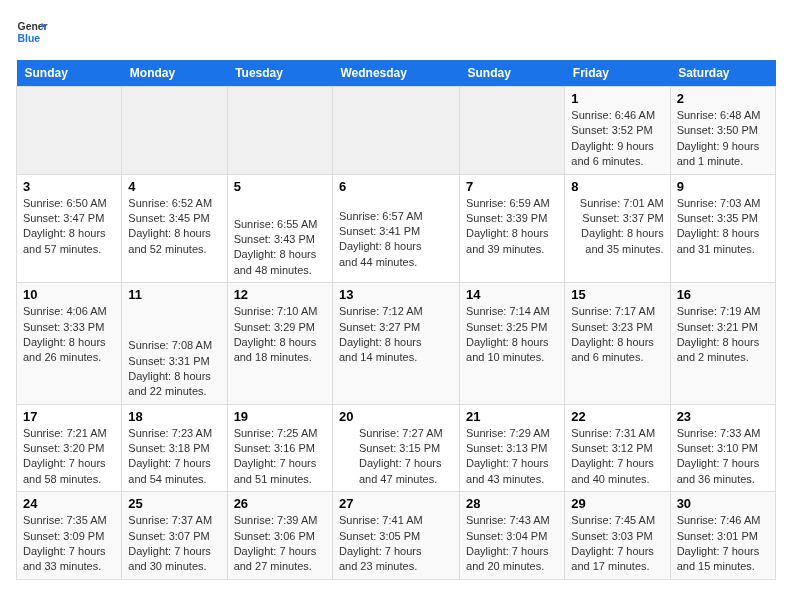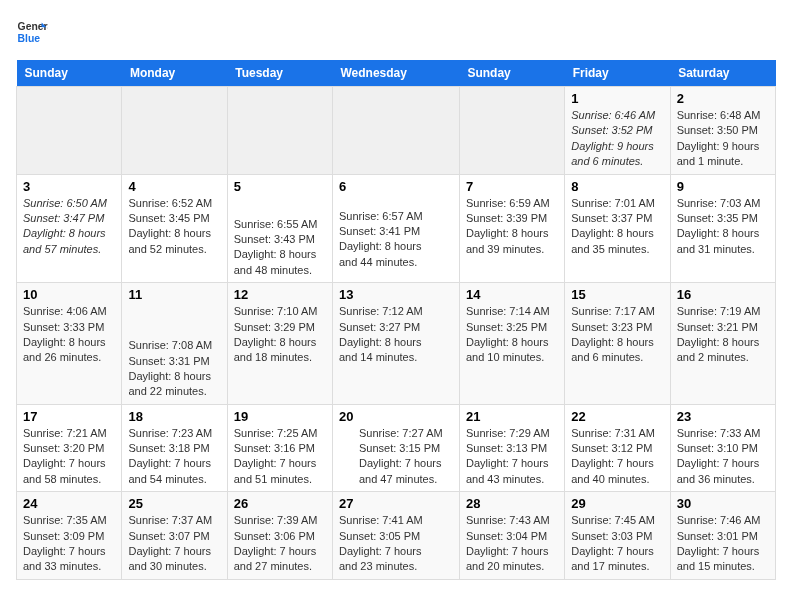--- a/index.html
+++ b/index.html
@@ -116,37 +116,37 @@
   </thead>
   <tbody id="calendar-body">
   <tr>
         <td class="empty-cell"></td>
         <td class="empty-cell"></td>
         <td class="empty-cell"></td>
         <td class="empty-cell"></td>
         <td class="empty-cell"></td>
         <td>
           <div class="day-num">1</div>
-          <div class="day-info" style="white-space: pre-line; font-style: italic;">Sunrise: 6:46 AM
+          <div class="day-info" style="white-space: pre-line;">Sunrise: 6:46 AM
 Sunset: 3:52 PM
 Daylight: 9 hours
 and 6 minutes.</div>
         </td>
         <td>
           <div class="day-num">2</div>
           <div class="day-info" style="white-space: pre-line;">Sunrise: 6:48 AM
 Sunset: 3:50 PM
 Daylight: 9 hours
 and 1 minute.</div>
         </td>
       </tr>
       <tr>
         <td>
           <div class="day-num">3</div>
-          <div class="day-info" style="white-space: pre-line; font-style: italic;">Sunrise: 6:50 AM
+          <div class="day-info" style="white-space: pre-line;">Sunrise: 6:50 AM
 Sunset: 3:47 PM
 Daylight: 8 hours
 and 57 minutes.</div>
         </td>
         <td>
           <div class="day-num">4</div>
           <div class="day-info" style="white-space: pre-line;">Sunrise: 6:52 AM
 Sunset: 3:45 PM
 Daylight: 8 hours
 and 52 minutes.</div>
@@ -167,21 +167,21 @@
         </td>
         <td>
           <div class="day-num">7</div>
           <div class="day-info" style="white-space: pre-line;">Sunrise: 6:59 AM
 Sunset: 3:39 PM
 Daylight: 8 hours
 and 39 minutes.</div>
         </td>
         <td>
           <div class="day-num">8</div>
-          <div class="day-info" style="white-space: pre-line;">Sunrise: 7:01 AM
+          <div class="day-info" style="white-space: pre-line; text-align: right;">Sunrise: 7:01 AM
 Sunset: 3:37 PM
 Daylight: 8 hours
 and 35 minutes.</div>
         </td>
         <td>
           <div class="day-num">9</div>
           <div class="day-info" style="white-space: pre-line;">Sunrise: 7:03 AM
 Sunset: 3:35 PM
 Daylight: 8 hours
 and 31 minutes.</div>

